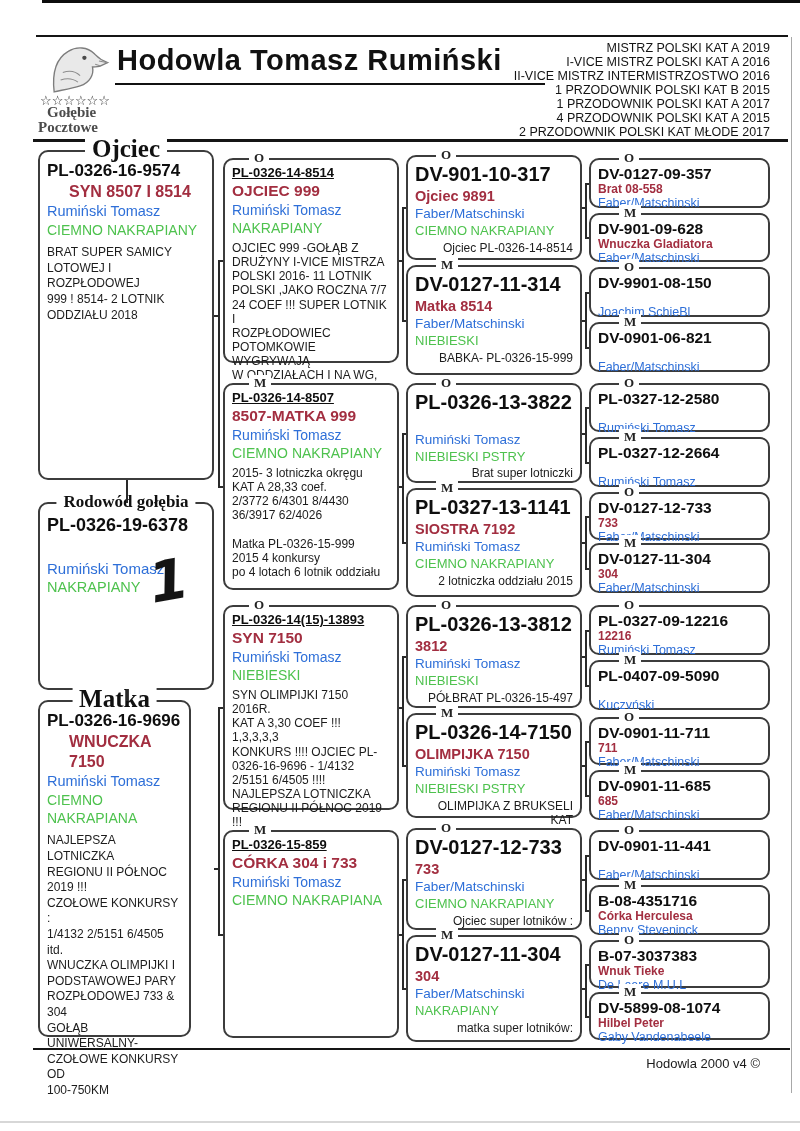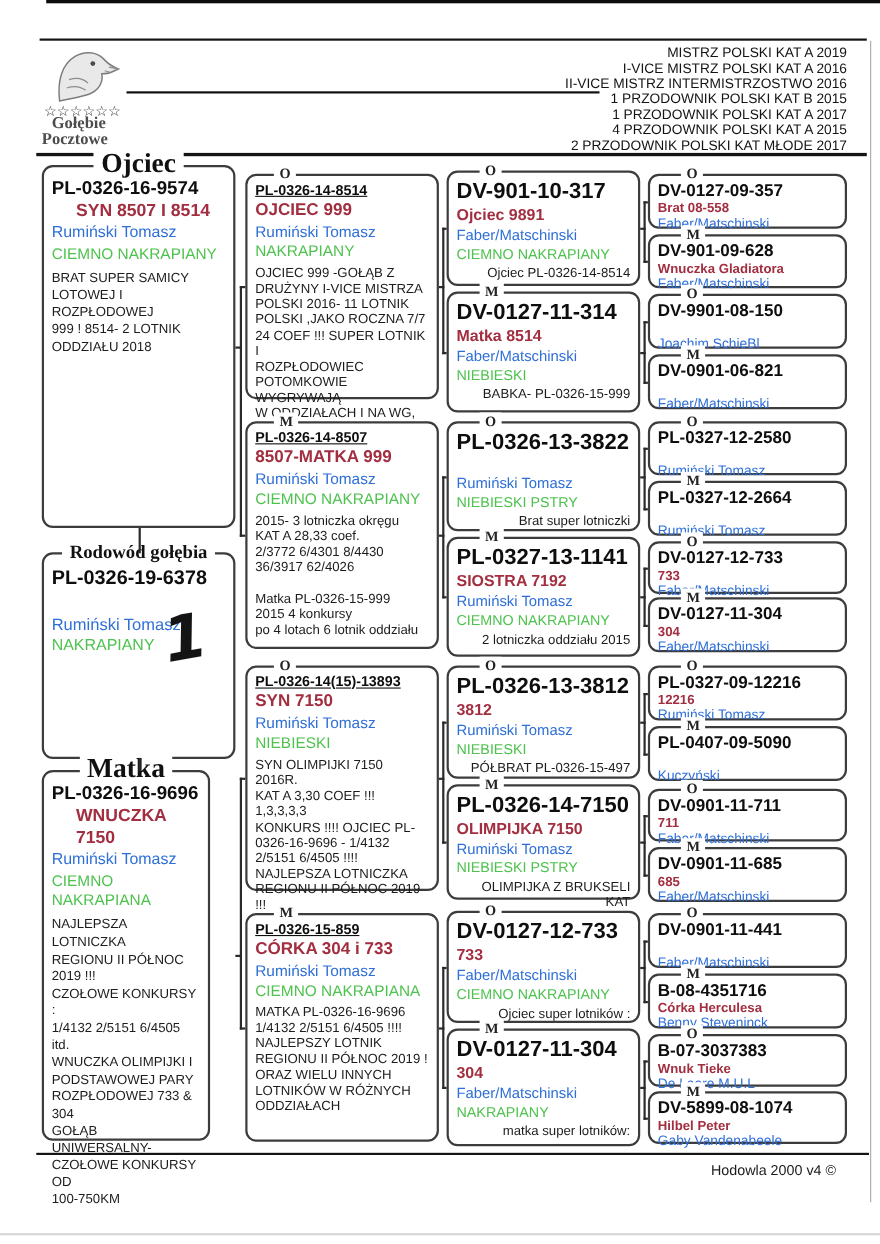--- a/index.html
+++ b/index.html
@@ -72,20 +72,21 @@
 
   <svg class="pigeon" width="66" height="54" viewBox="0 0 120 100">
     <path d="M14,96 C10,62 18,34 40,21 C56,11 76,13 88,25 C93,30 97,36 113,42 L100,48 C96,50 90,50 85,50 C88,64 80,79 62,85 C46,90 27,93 14,96 Z" fill="#e9e9e9" stroke="#7d7d7d" stroke-width="2.5"></path>
     <circle cx="70" cy="33" r="4" fill="#4a4a4a"></circle>
     <path d="M97,39 L113,42 M100,48 L90,45 M30,60 C42,56 54,58 62,66 M26,74 C38,70 50,72 58,78" fill="none" stroke="#8d8d8d" stroke-width="2"></path>
   </svg>
   <div class="logo-stars">☆☆☆☆☆☆</div>
   <div class="logo-t1">Gołębie</div>
   <div class="logo-t2">Pocztowe</div>
 
+  <div class="title">Hodowla Tomasz Rumiński</div>
   <div class="title-underline"></div>
   <div class="achv" id="achievements">
       <div>MISTRZ POLSKI KAT A 2019</div>
       <div>I-VICE MISTRZ POLSKI KAT A 2016</div>
       <div>II-VICE MISTRZ INTERMISTRZOSTWO 2016</div>
       <div>1 PRZODOWNIK POLSKI KAT B 2015</div>
       <div>1 PRZODOWNIK POLSKI KAT A 2017</div>
       <div>4 PRZODOWNIK POLSKI KAT A 2015</div>
       <div>2 PRZODOWNIK POLSKI KAT MŁODE 2017</div>
     </div>
@@ -175,27 +176,20 @@
 REGIONU II PÓŁNOC 2019 !!!
 ORAZ WIELU INNYCH
 LOTNIKÓW W RÓŻNYCH</div>
     </div>
     <div class="pbox gen2" style="left: 223px; top: 830px; width: 176px; height: 208px;">
       <span class="legend" style="left: 24px;">M</span>
       <div class="ring">PL-0326-15-859</div>
       <div class="pname">CÓRKA 304 i 733</div>
       <div class="breeder">Rumiński Tomasz</div>
       <div class="pcolor">CIEMNO NAKRAPIANA</div>
-      <div class="pdesc">MATKA PL-0326-16-9696
-1/4132 2/5151  6/4505 !!!!
-NAJLEPSZY LOTNIK
-REGIONU II PÓŁNOC 2019 !
-ORAZ WIELU INNYCH
-LOTNIKÓW W RÓŻNYCH
-ODDZIAŁACH</div>
     </div>
     <div class="pbox gen3" style="left: 406px; top: 155px; width: 176px; height: 105px;">
       <span class="legend" style="left: 28px;">O</span>
       <div class="ring">DV-901-10-317</div>
       <div class="pname">Ojciec 9891</div>
       <div class="breeder">Faber/Matschinski</div>
       <div class="pcolor">CIEMNO NAKRAPIANY</div>
       <div class="pdesc">Ojciec PL-0326-14-8514</div>
     </div>
     <div class="pbox gen3" style="left: 406px; top: 265px; width: 176px; height: 110px;">

